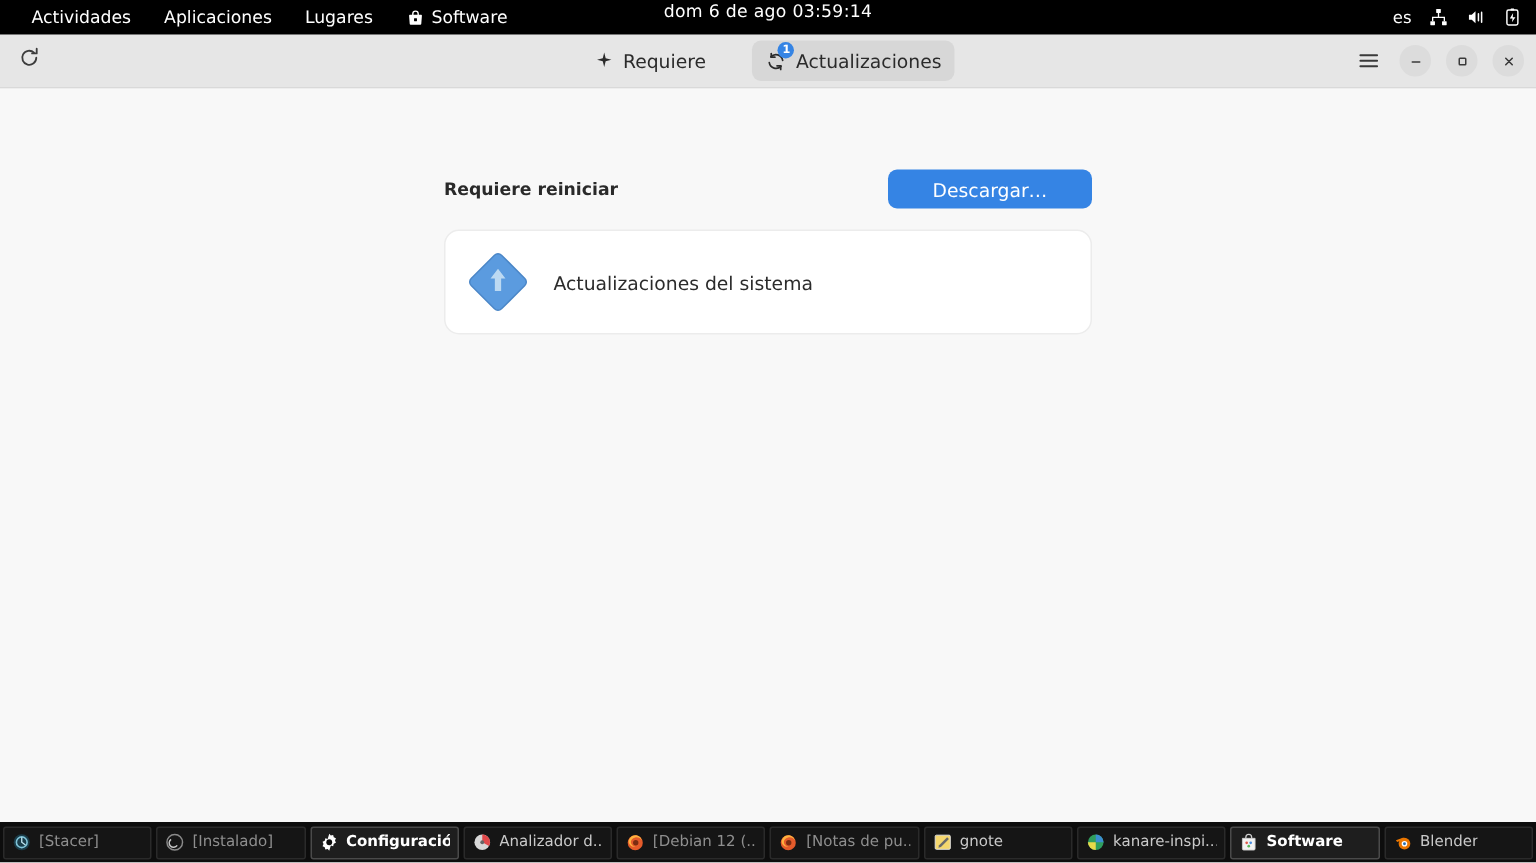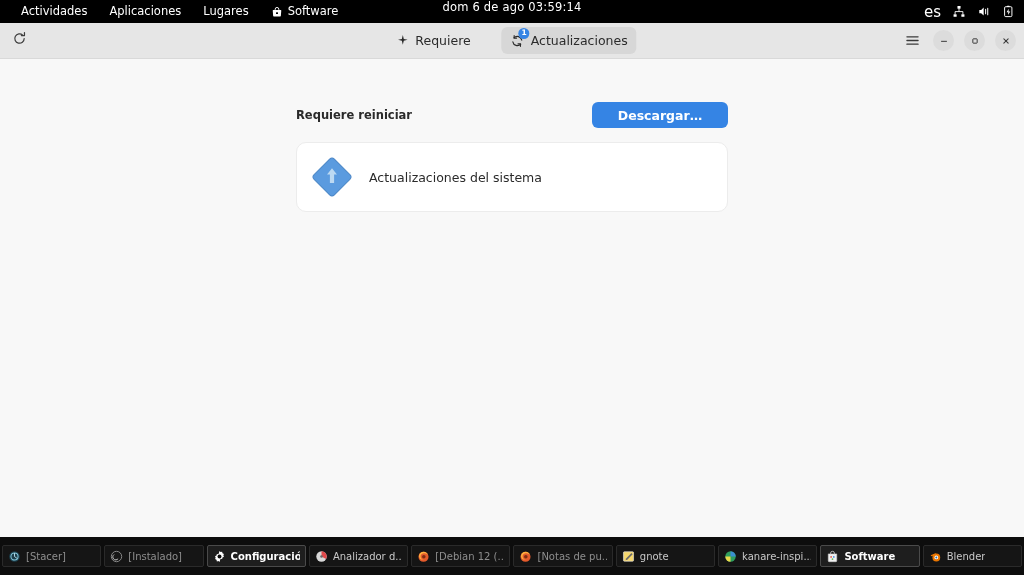--- a/index.html
+++ b/index.html
@@ -60,21 +60,21 @@
     letter-spacing: .2px;
   }
   .tb-right {
     position: absolute;
     right: 9px;
     display: flex;
     align-items: center;
     gap: 11px;
     height: 23px;
   }
-  .tb-right .kbd { font-size: 15px; color: #ffffff; }
+  .tb-right .kbd { font-size: 11px; color: #ffffff; }
   .tb-icn { display: flex; align-items: center; }
 
   
   #appwin {
     position: absolute;
     top: 23px; left: 0;
     width: 1024px;
     height: 525px;
     background: #f8f8f8;
   }
@@ -166,21 +166,21 @@
   #content {
     position: relative;
     width: 1024px;
     height: 489px;
     background: #f8f8f8;
   }
 
   .updates-area {
     position: absolute;
     left: 296px;
-    top: 43px;
+    top: 54px;
     width: 432px;
   }
 
   .section-row {
     display: flex;
     align-items: center;
     justify-content: space-between;
     height: 26px;
     margin-bottom: 14px;
   }
@@ -188,21 +188,21 @@
     font-size: 11.5px;
     font-weight: bold;
     color: #2a2a2a;
   }
   .download-btn {
     width: 136px;
     height: 26px;
     background: #3584e4;
     color: #ffffff;
     font-size: 12.5px;
-    font-weight: bold;
+    font-weight: normal;
     border: none;
     border-radius: 6px;
     display: flex;
     align-items: center;
     justify-content: center;
     font-family: "DejaVu Sans", "Liberation Sans", sans-serif;
   }
 
   .card {
     width: 432px;
@@ -232,21 +232,21 @@
     color: #9a9a9a;
     line-height: 1.35;
     max-width: 330px;
   }
 
   
   #taskbar {
     position: absolute;
     left: 0; bottom: 0;
     width: 1024px;
-    height: 38px;
+    height: 27px;
     background: #0d0d0d;
     display: flex;
     align-items: center;
     padding: 0 2px;
     gap: 3px;
     z-index: 40;
   }
   .task {
     flex: 1 1 0;
     min-width: 0;

